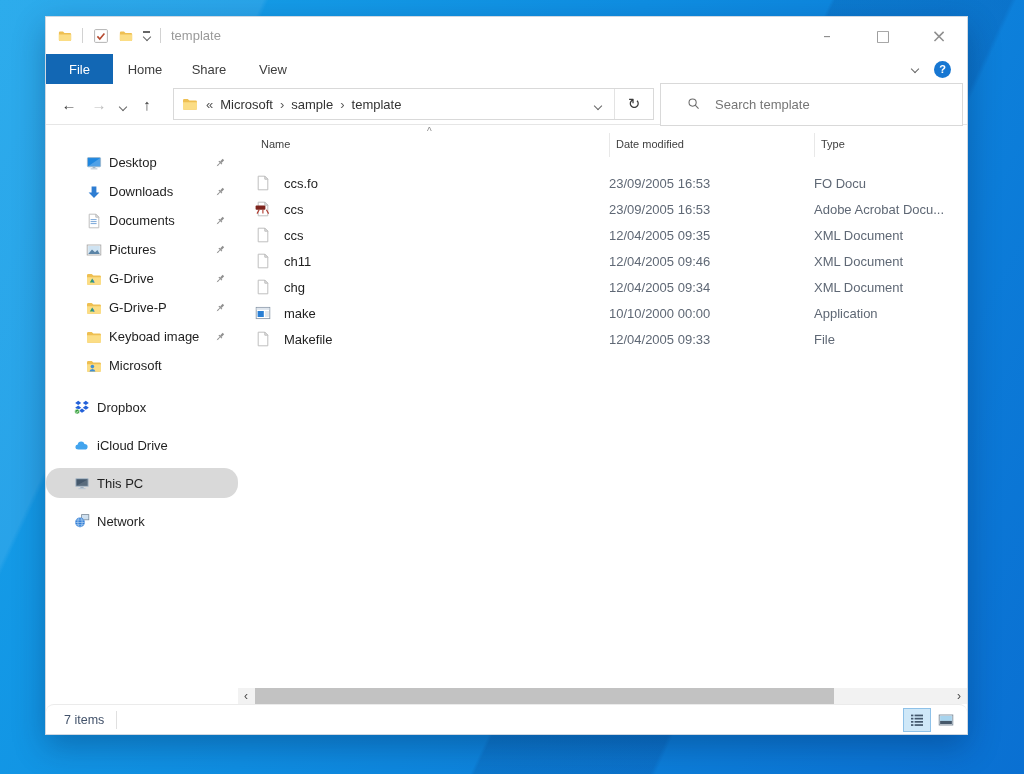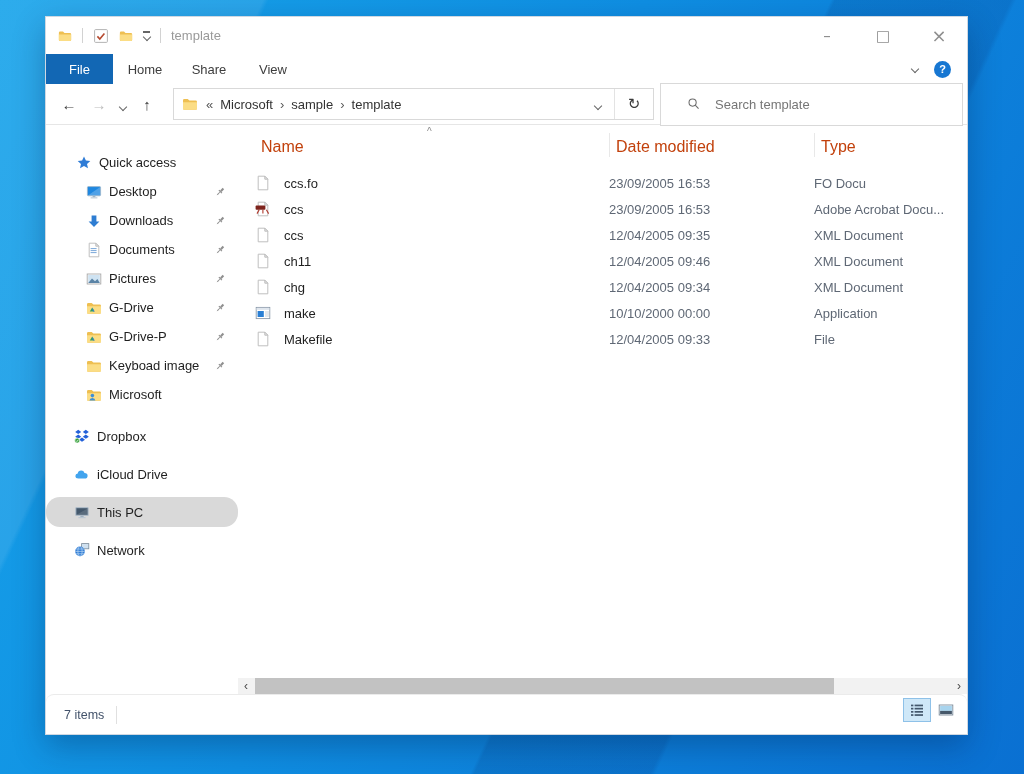--- a/index.html
+++ b/index.html
@@ -69,38 +69,38 @@
   .srow .icon { width:16px; height:16px; flex:0 0 auto; }
   .qa-row { padding-left:30px; }
   .child { padding-left:40px; }
   .root { height:30px; margin-top:8px; padding-left:28px; }
   .root.first { margin-top:12px; }
   .pin { margin-left:auto; margin-right:12px; width:12px; height:12px; }
   .srow.selected { background:#d9d9d9;border-radius:14px; }
   .slabel { color:#1f1f1f; white-space:nowrap; }
 
   .filearea { flex:1; position:relative; min-width:0; }
-  .hcell { position:absolute; color:#c2410c; font-size:16px; }
+  .hcell { position:absolute; color:#404040; font-size:11px; }
   .h-caret { position:absolute; left:189px; top:1px; color:#8a8a8a; font-size:10px; }
   .hdiv { position:absolute; top:8px; height:24px; width:1px; background:#e8e8e8; }
   .rows { position:absolute; top:45px; left:0; right:0; }
   .frow { height:26px; display:flex; align-items:center; }
   .ficon { margin-left:17px; width:16px; height:16px; flex:0 0 auto; }
   .fname { margin-left:13px; width:325px; color:#1f1f1f; white-space:nowrap; overflow:hidden; }
   .fdate { width:205px; color:#5f6875; white-space:nowrap; }
   .ftype { flex:1; color:#5f6875; white-space:nowrap; overflow:hidden; }
 
   .hscroll { position:absolute; left:0; right:0; bottom:0; height:16px; display:flex; align-items:center; }
   .harrow { width:16px; height:16px; background:#f2f2f2; color:#4a4a4a; font-size:12px;
             display:flex; align-items:center; justify-content:center; }
   .htrack { flex:1; height:16px; background:#f2f2f2; position:relative; }
   .hthumb { position:absolute; left:1px; top:0; bottom:0; width:83%; background:#c2c2c2; }
 
   
-  .statusbar { height:40px; border-top:1px solid #ebebeb; display:flex; align-items:center;
+  .statusbar { height:30px; border-top:1px solid #ebebeb; display:flex; align-items:center;
                padding-left:18px; position:relative; flex:0 0 auto;border-radius:8px; }
   .count { font-size:12.5px; color:#42526a; }
   .st-sep { width:1px; height:18px; background:#e0e0e0; margin-left:12px; }
   .viewbtns { position:absolute; right:8px; top:4px; display:flex; gap:3px; }
   .vbtn { width:26px; height:22px; display:flex; align-items:center; justify-content:center; background:#fff; }
   .vbtn.active { background:#cfe8f8; outline:1px solid #8ec1e8; }
 </style>
 </head>
 <body>
 
@@ -286,26 +286,20 @@
         <svg class="ic14" viewBox="0 0 16 16">
             <use href="#i-search"></use>
           </svg>
         <input type="text" placeholder="Search template" style="">
       </div>
     </div>
 
     <div class="content">
 
       <div class="sidebar">
-        <div class="srow qa-row">
-          <svg class="icon" viewBox="0 0 16 16">
-              <use href="#i-star"></use>
-            </svg>
-          <span class="slabel">Quick access</span>
-        </div>
 
         <div class="srow child">
           <svg class="icon" viewBox="0 0 16 16">
               <use href="#i-desktop"></use>
             </svg>
           <span class="slabel">Desktop</span>
           <svg class="pin" viewBox="0 0 16 16">
               <use href="#i-pin"></use>
             </svg>
         </div>

